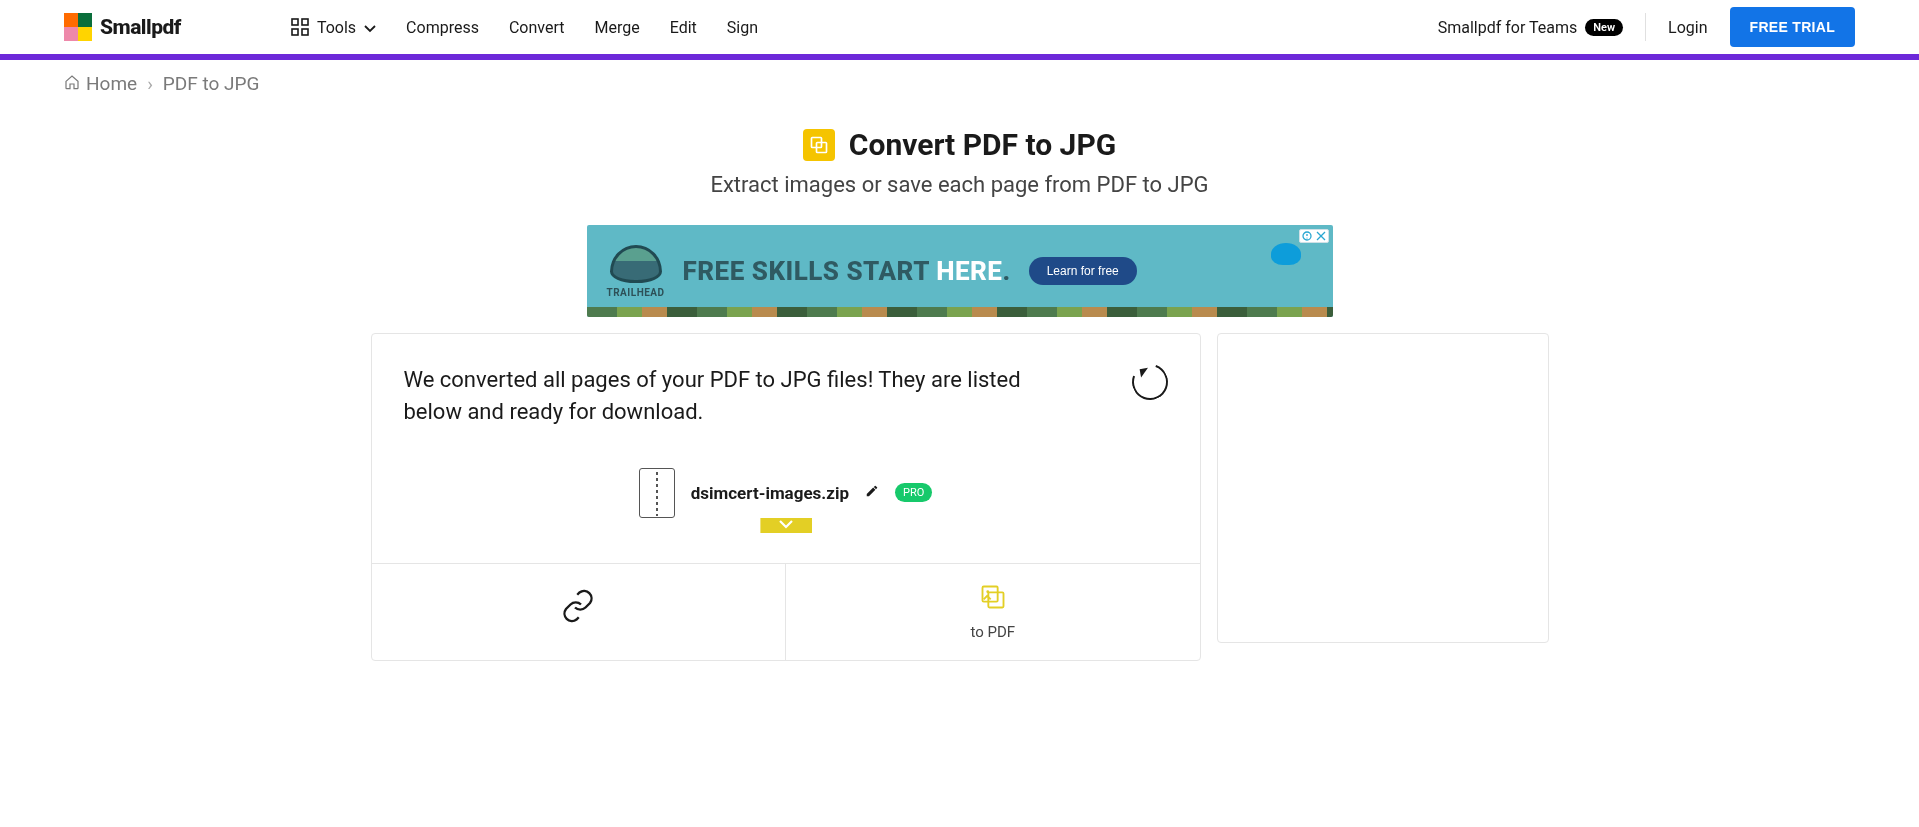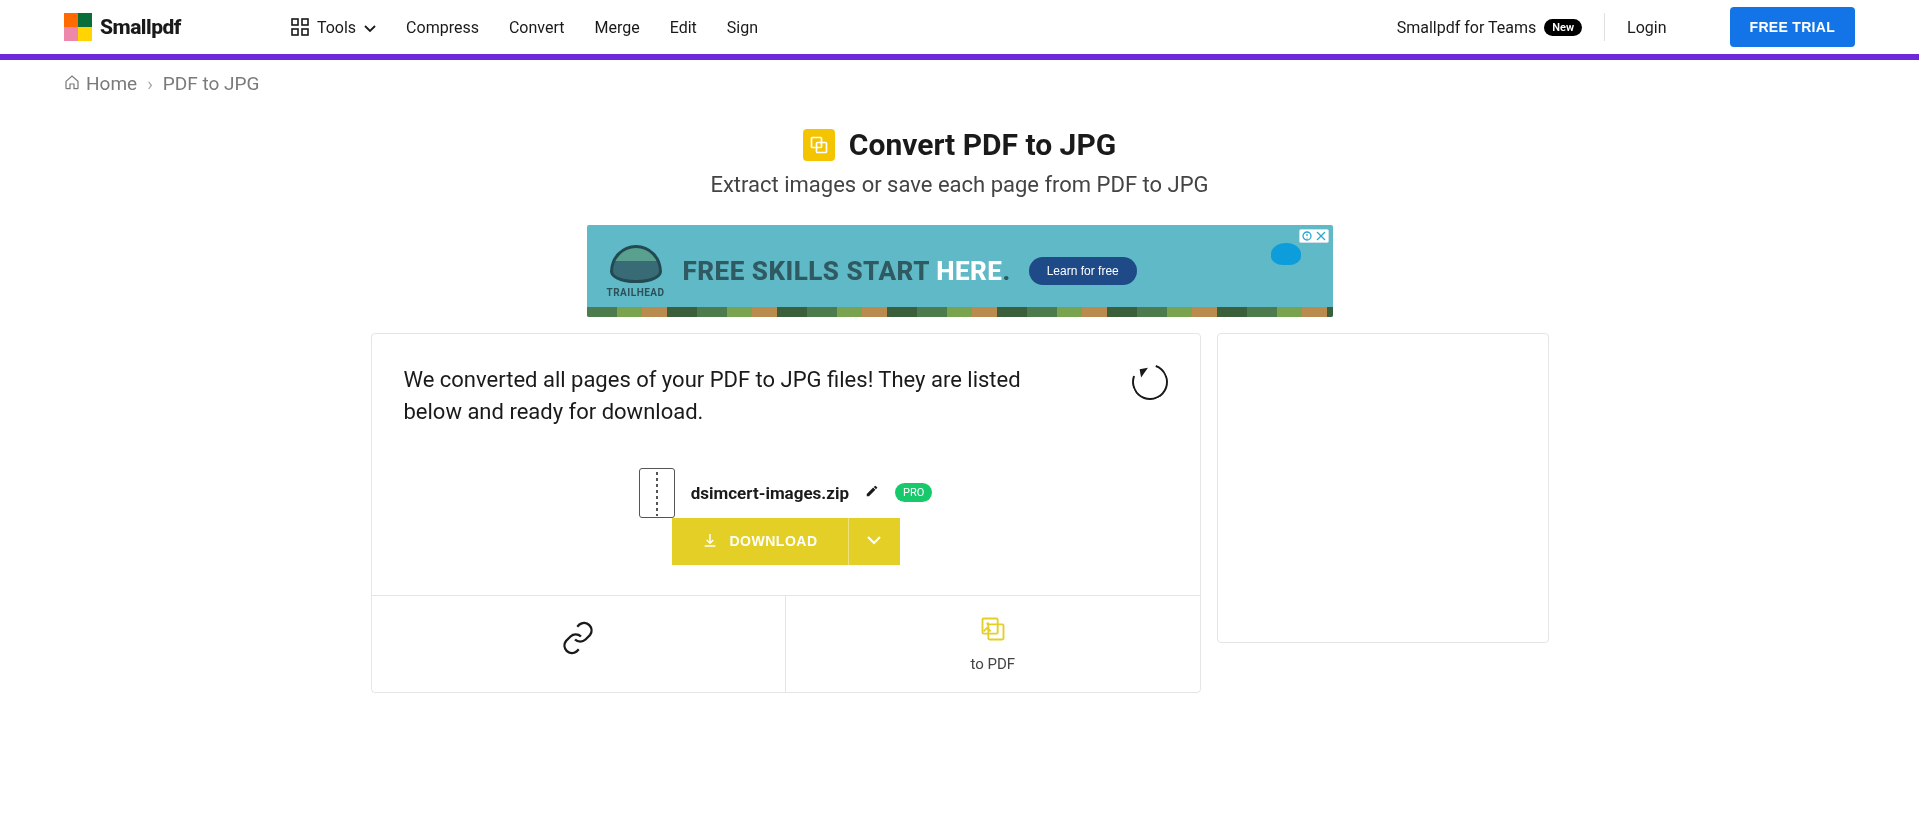--- a/index.html
+++ b/index.html
@@ -19,21 +19,21 @@
     .nav-left { display: flex; align-items: center; gap: 30px; margin-left: 110px; }
     .nav-item { font-size: 16px; color: #1a1a1a; cursor: pointer; text-decoration: none; }
     .tools-btn { display: flex; align-items: center; gap: 8px; }
     .tools-grid-icon svg { display: block; }
     .spacer { flex: 1; }
     .nav-right { display: flex; align-items: center; gap: 22px; justify-content: center; }
     .teams-link { font-size: 16px; display: flex; align-items: center; gap: 8px; }
     .new-badge { background:#000; color:#fff; font-size:11px; padding:2px 8px; border-radius: 10px; font-weight:600; }
     .vdiv { width:1px; height:28px; background:#e0e0e0; }
     .login-link { font-size:16px; cursor:pointer; }
-    .free-trial { background:#1274e7; color:#fff; font-weight:700; font-size:14px; padding:12px 20px; border:none; border-radius:4px; cursor:pointer; letter-spacing:0.3px;margin-left:41px; }
+    .free-trial { background:#1274e7; color:#fff; font-weight:700; font-size:14px; padding:12px 20px; border:none; border-radius:4px; cursor:pointer; letter-spacing:0.3px; }
 
     .breadcrumb { display:flex; align-items:center; gap:10px; padding: 12px 64px; color:#7a7a7a; font-size:19px; }
     .breadcrumb a { color:#7a7a7a; text-decoration:none; display:flex; align-items:center; gap:6px; }
     .bc-sep { color:#aaa; }
 
     .hero { text-align:center; margin-top: 20px; }
     .hero-title-row { display:flex; align-items:center; justify-content:center; gap:14px; }
     .hero-icon { width:32px; height:32px; background:#f5c400; border-radius:4px; display:flex; align-items:center; justify-content:center; }
     .hero-title { font-size:30px; font-weight:700; }
     .hero-sub { font-size:22px; color:#444; margin-top:10px; }
@@ -194,30 +194,20 @@
         <span class="filename">dsimcert-images.zip</span>
         <span class="edit-icon">
           <svg width="14" height="14" viewBox="0 0 24 24" fill="#1a1a1a">
               <path d="M3 17.25V21h3.75L17.8 9.94l-3.75-3.75L3 17.25zM20.7 7.04a1 1 0 0 0 0-1.41l-2.34-2.34a1 1 0 0 0-1.41 0l-1.83 1.83 3.75 3.75 1.83-1.83z"></path>
             </svg>
         </span>
         <span class="pro-badge">PRO</span>
       </div>
 
       <div class="download-group">
-        <button class="dl-btn">
-          <span>
-            <svg width="16" height="16" viewBox="0 0 24 24" fill="none" stroke="#fff" stroke-width="2.2">
-                <path d="M12 3v12"></path>
-                <path d="M7 12l5 5 5-5"></path>
-                <path d="M4 21h16"></path>
-              </svg>
-          </span>
-          <span>DOWNLOAD</span>
-        </button>
         <button class="dl-caret">
           <span>
             <svg width="14" height="10" viewBox="0 0 14 10">
                 <path d="M1 1l6 6 6-6" fill="none" stroke="#fff" stroke-width="2.2"></path>
               </svg>
           </span>
         </button>
       </div>
     </div>
 

